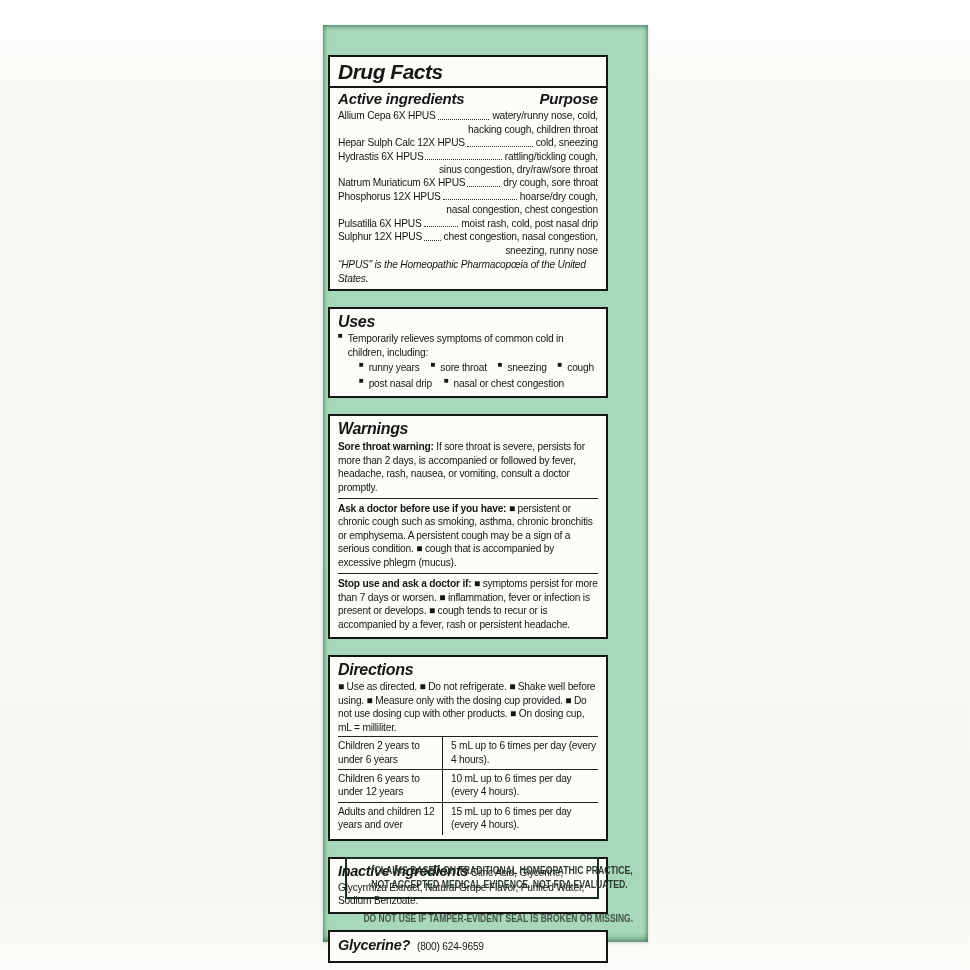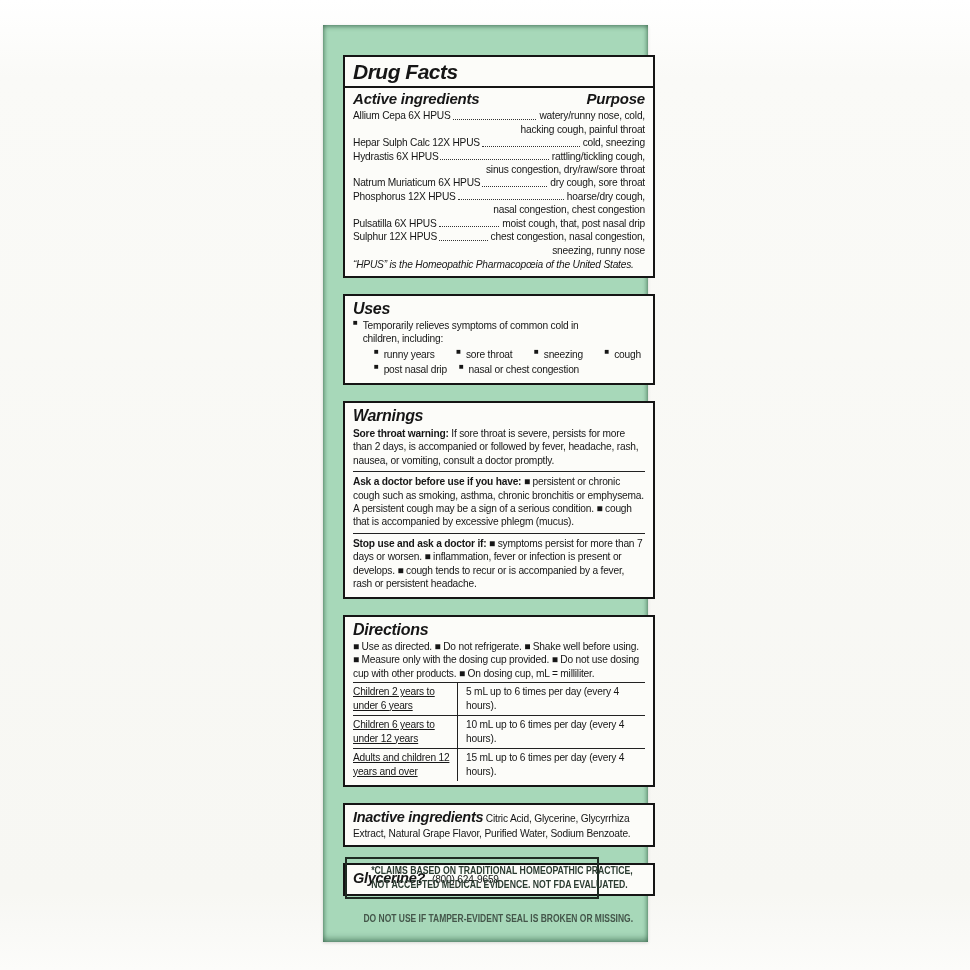--- a/index.html
+++ b/index.html
@@ -2,21 +2,21 @@
 <html><head>
 <meta charset="utf-8">
 <style>
   html,body{margin:0;padding:0;width:970px;height:970px;overflow:hidden;}
   body{background:#fbfbf8;position:relative;font-family:"Liberation Sans",sans-serif;color:#161616;}
   .page{position:absolute;inset:0;background:linear-gradient(180deg,#ffffff 0%,#fafaf7 8%,#f7f7f3 92%,#fcfcfa 100%);}
   .package{position:absolute;left:323px;top:25px;width:325px;height:917px;background:#a7d8b9;
     box-shadow:inset 0 3px 4px -1px rgba(35,80,55,.5), inset 0 -5px 6px -2px rgba(35,80,55,.55),
                inset 3px 0 4px -2px rgba(35,80,55,.35), inset -3px 0 4px -2px rgba(35,80,55,.35),
                0 1px 3px rgba(0,0,0,.15);}
-  .stack{position:absolute;left:20px;top:30px;width:312px;}
+  .stack{position:absolute;left:5px;top:30px;width:280px;}
   .box{background:#fcfcf9;border:2px solid #151515;padding:3px 8px 4px;font-size:10.2px;line-height:1.32;letter-spacing:-0.2px;}
   .box + .box{margin-top:16px;}
   .title{margin:0;font-style:italic;font-weight:bold;font-size:21px;line-height:1.15;letter-spacing:-0.5px;}
   .title-rule{border-top:2px solid #151515;margin:2px -8px 2px;}
   .ai-header{display:flex;justify-content:space-between;align-items:flex-start;font-weight:bold;font-style:italic;font-size:15px;line-height:1.2;margin-bottom:1px;}
   .ai-line{display:flex;align-items:flex-end;}
   .iname{white-space:nowrap;}
   .leader{flex:1 1 auto;min-width:6px;border-bottom:1.6px dotted #333;margin:0 3px 3px 2px;}
   .ipurp{white-space:nowrap;text-align:right;}
   .icont{text-align:right;}
@@ -30,21 +30,21 @@
   .use-row.r1{justify-content:space-between;padding-right:4px;}
   .use-row.r2{gap:12px;}
   .use-item{display:flex;white-space:nowrap;}
   .wpar{margin:0;padding:1px 0 2px;}
   .wpar.rule{border-top:1.5px solid #222;margin-top:2px;padding-top:3px;}
   .wpar b{letter-spacing:-0.2px;}
   .dpar{margin:0 0 2px;}
   .dtable{border-top:1.5px solid #222;}
   .drow{display:flex;}
   .drow + .drow{border-top:1.5px solid #222;}
-  .dcol1{flex:0 0 100px;padding:2px 4px 3px 0;border-right:1.5px solid #222;text-decoration:underline;}
+  .dcol1{flex:0 0 100px;padding:2px 4px 3px 0;border-right:1.5px solid #222;}
   .dcol2{flex:1;padding:2px 0 3px 8px;}
   .h2inline{font-weight:bold;font-style:italic;font-size:14.5px;letter-spacing:-0.3px;}
   .inactive p{margin:0;}
   .qline{display:flex;align-items:baseline;gap:7px;padding:1px 0 2px;}
   .claims{margin:10px 14px 0;border:2px solid #1e2b23;padding:4px 2px 5px;text-align:center;color:#2b3c31;}
   .cline{font-size:10.6px;font-weight:bold;white-space:nowrap;transform:scaleX(.82);transform-origin:50% 50%;letter-spacing:0;line-height:1.35;}
   .tamper{margin-top:13px;text-align:center;color:#44564a;font-size:10.6px;font-weight:600;white-space:nowrap;transform:scaleX(.8);transform-origin:50% 50%;width:325px;}
 </style>
 </head>
 <body>
@@ -60,21 +60,21 @@
           <span>Active ingredients</span>
           <span>Purpose</span>
         </div>
 
         <div>
           <div class="ai-line">
               <span class="iname">Allium Cepa 6X HPUS</span>
               <span class="leader"></span>
               <span class="ipurp">watery/runny nose, cold,</span>
             </div>
-          <div class="icont">hacking cough, painful throat</div>
+          <div class="icont">hacking cough, children throat</div>
         </div>
         <div>
           <div class="ai-line">
               <span class="iname">Hepar Sulph Calc 12X HPUS</span>
               <span class="leader"></span>
               <span class="ipurp">cold, sneezing</span>
             </div>
 
         </div>
         <div>
@@ -98,21 +98,21 @@
               <span class="iname">Phosphorus 12X HPUS</span>
               <span class="leader"></span>
               <span class="ipurp">hoarse/dry cough,</span>
             </div>
           <div class="icont">nasal congestion, chest congestion</div>
         </div>
         <div>
           <div class="ai-line">
               <span class="iname">Pulsatilla 6X HPUS</span>
               <span class="leader"></span>
-              <span class="ipurp">moist cough, that, post nasal drip</span>
+              <span class="ipurp">moist rash, cold, post nasal drip</span>
             </div>
 
         </div>
         <div>
           <div class="ai-line">
               <span class="iname">Sulphur 12X HPUS</span>
               <span class="leader"></span>
               <span class="ipurp">chest congestion, nasal congestion,</span>
             </div>
           <div class="icont">sneezing, runny nose</div>

